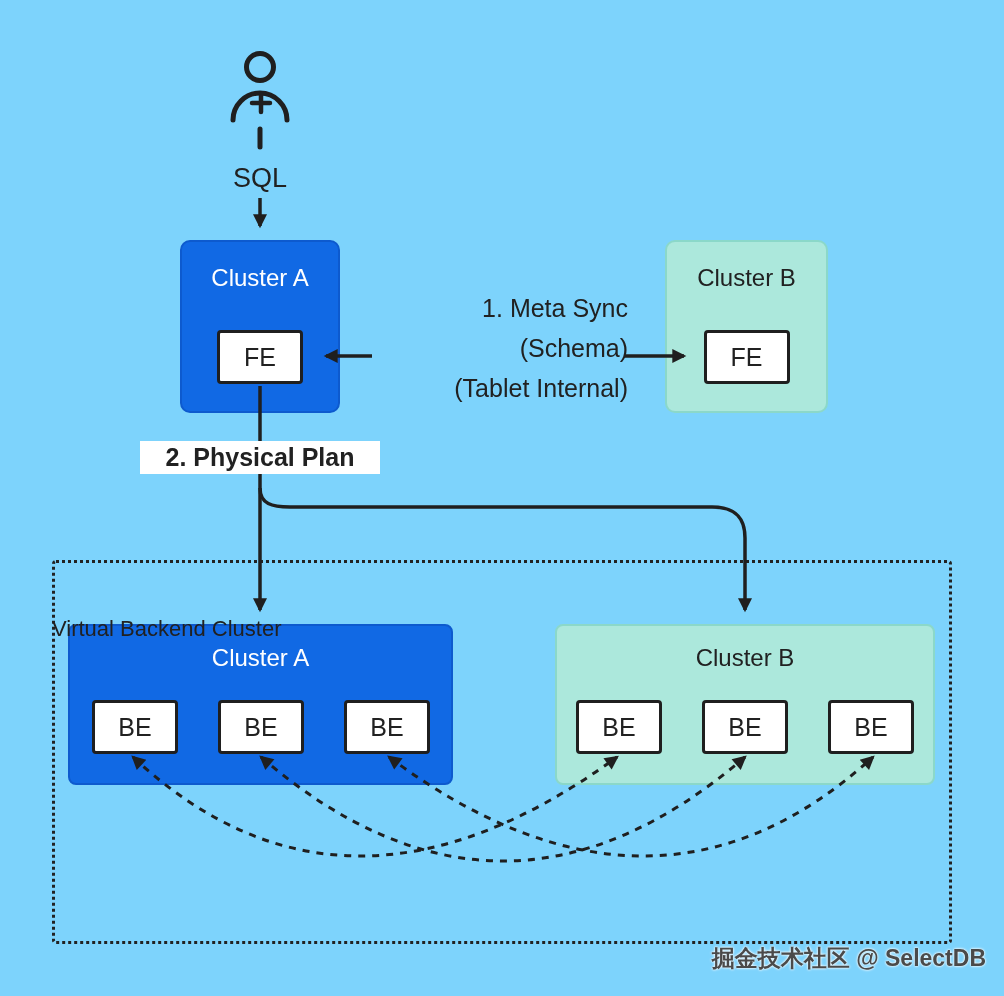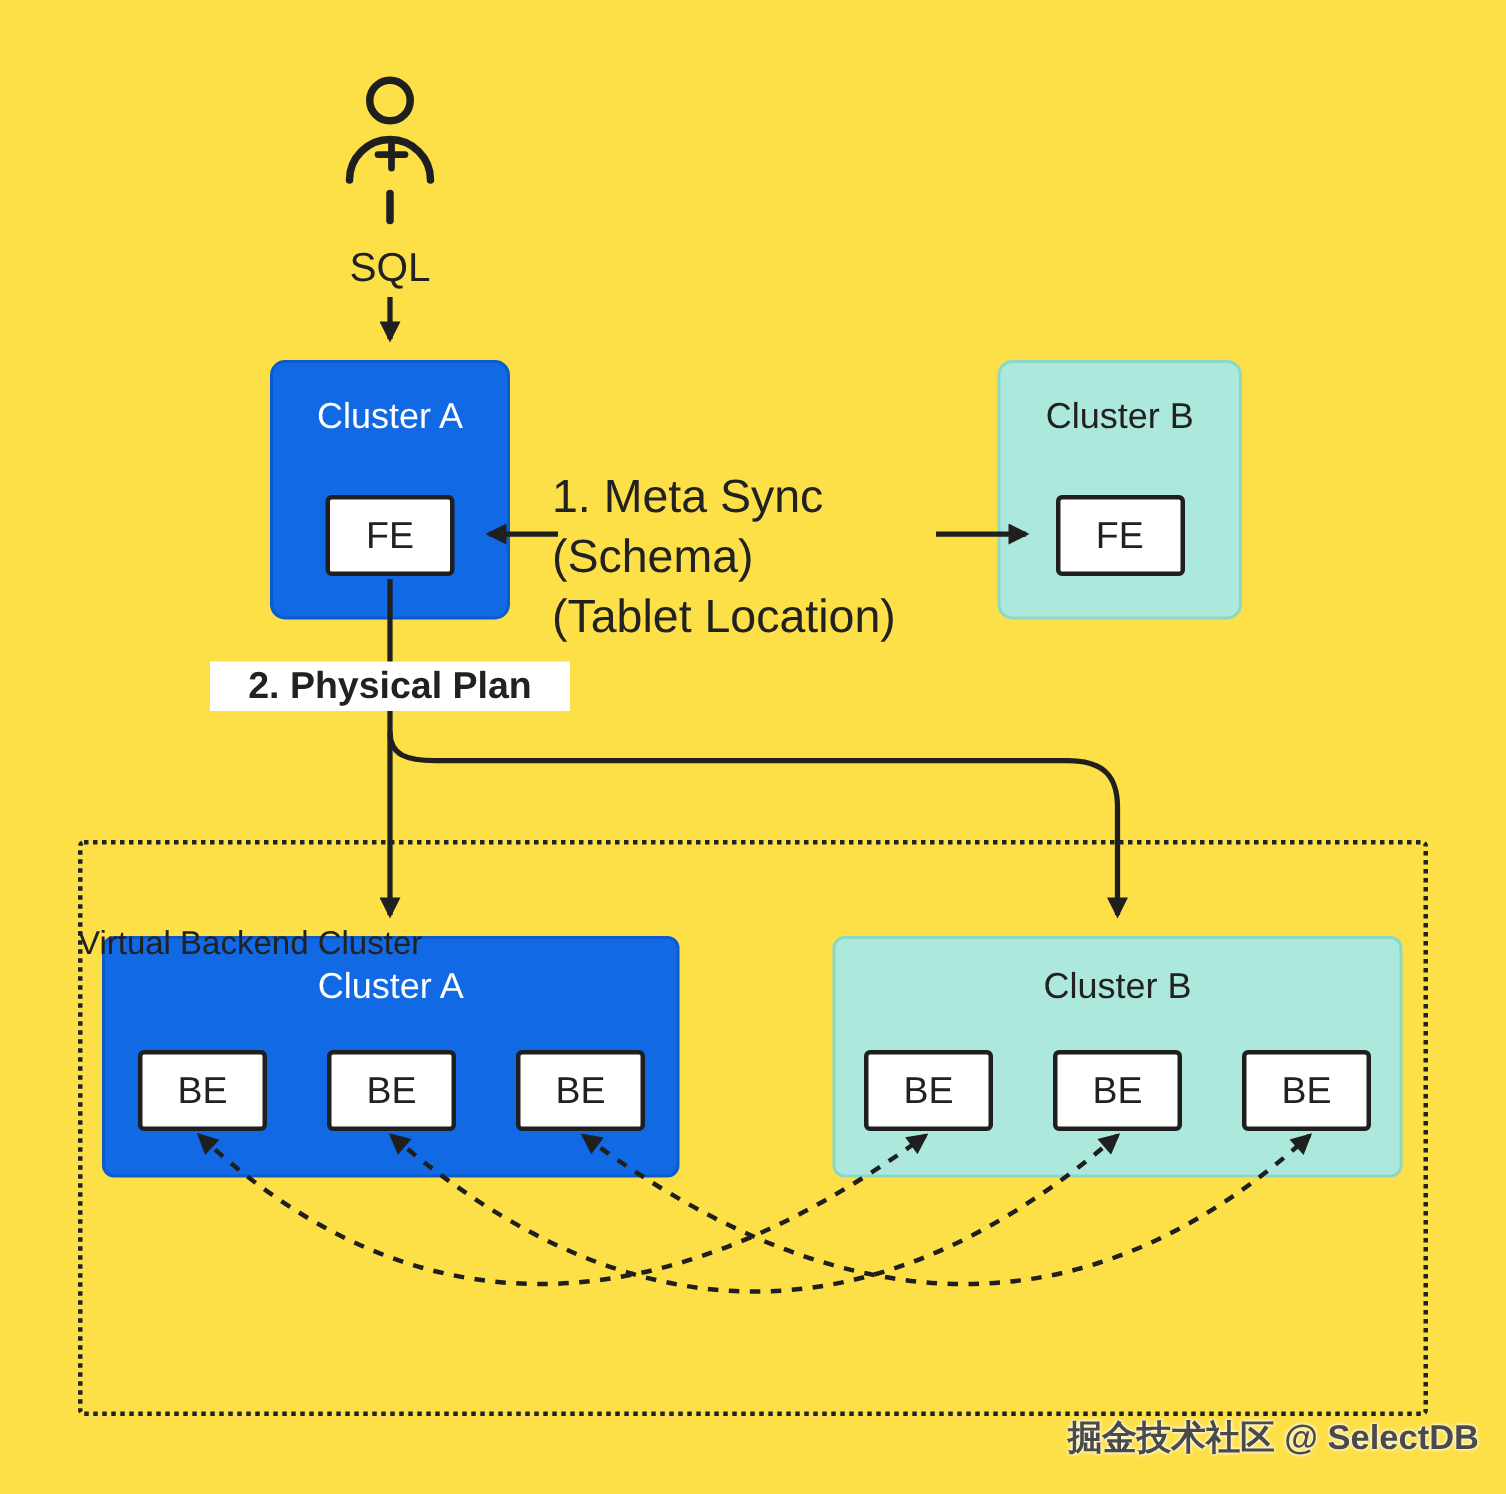--- a/index.html
+++ b/index.html
@@ -4,27 +4,27 @@
 <style>
   :root{
     --cluster-a:#1169e4;
     --cluster-b:#ace8dc;
     --cluster-b-border:#8bd8c9;
     --line:#1f1f1f;
     --text:#212121;
   }
   *{box-sizing:border-box;margin:0;padding:0;}
   body{background:#ffffff;font-family:"Liberation Sans","DejaVu Sans",sans-serif;color:var(--text);}
-  .stage{position:relative;width:1004px;height:996px;background:#fde047;overflow:hidden;}
+  .stage{position:relative;width:1004px;height:996px;background:#7dd3fc;overflow:hidden;}
 
   svg.lines{position:absolute;inset:0;z-index:5;pointer-events:none;}
 
   .label{position:absolute;color:var(--text);}
   .sql-label{left:210px;top:163px;width:100px;text-align:center;font-size:27px;font-weight:500;}
-  .meta-sync{left:368px;top:311px;width:260px;text-align:left;font-size:31px;line-height:40px;z-index:6;}
+  .meta-sync{left:368px;top:288px;width:260px;text-align:right;font-size:25px;line-height:40px;z-index:6;}
   .physical-plan{left:140px;top:441px;width:240px;text-align:center;font-size:25px;background:#ffffff;z-index:6;padding:2px 0;font-weight:bold;}
 
   .cluster{position:absolute;border-radius:10px;z-index:1;padding-left:11px;}
   .cluster .cluster-title{position:absolute;left:0;right:0;top:22px;text-align:center;font-size:24px;}
   .cluster.blue{background:var(--cluster-a);border:2px solid #0d5ace;}
   .cluster.blue .cluster-title{color:#ffffff;}
   .cluster.teal{background:var(--cluster-b);border:2px solid var(--cluster-b-border);}
   .cluster.teal .cluster-title{color:var(--text);}
 
   .node{position:absolute;width:86px;height:54px;background:#ffffff;border:3px solid var(--line);
@@ -87,21 +87,21 @@
       <path d="M 261 757 Q 503 965 745 757" marker-start="url(#ahS)" marker-end="url(#ah)"></path>
       <path d="M 389 757 Q 655 955 873 757" marker-start="url(#ahS)" marker-end="url(#ah)"></path>
     </g>
   </svg>
 
   <div class="label sql-label">SQL</div>
 
   <div class="label meta-sync">
     <div>1. Meta Sync</div>
     <div>(Schema)</div>
-    <div>(Tablet Location)</div>
+    <div>(Tablet Internal)</div>
   </div>
 
   <div class="label physical-plan">2. Physical Plan</div>
 
   <div class="cluster blue cluster-top-a">
     <div class="cluster-title">Cluster A</div>
     <div class="node">FE</div>
   </div>
 
   <div class="cluster teal cluster-top-b">

